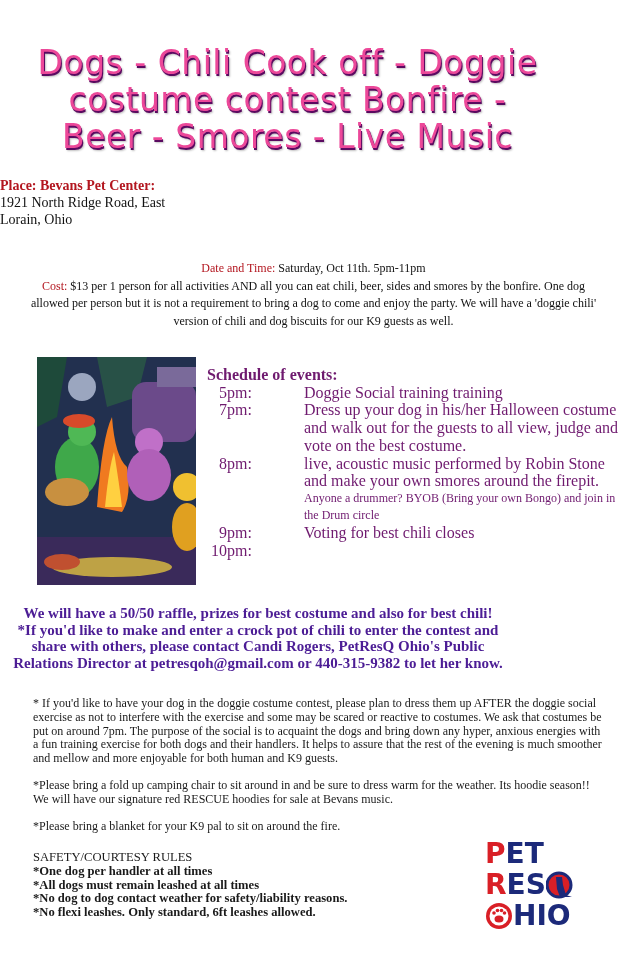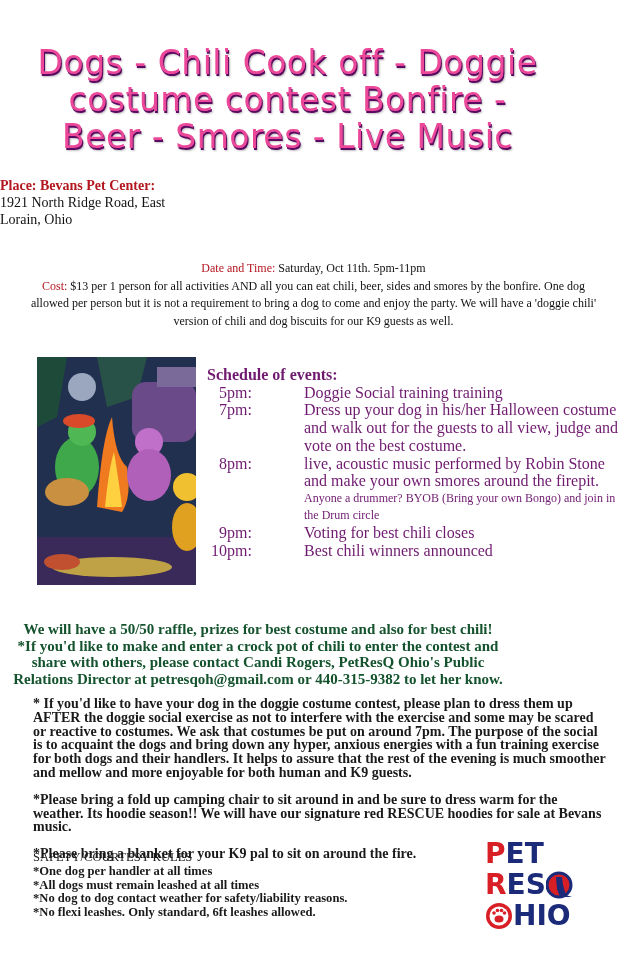--- a/index.html
+++ b/index.html
@@ -20,22 +20,22 @@
     .art {
       left: 37px; top: 357px; width: 159px; height: 228px; overflow: hidden;
       background: linear-gradient(180deg, #1d2a4a 0%, #2b3f5c 25%, #3b2f5a 50%, #4a3555 70%, #2a1e3d 100%);
     }
     .sched { left: 207px; top: 366px; width: 415px; color: #6f1a6f; font-size: 16px; line-height: 17.7px; }
     .sched .head { font-weight: bold; }
     .sched .row { display: flex; gap: 48px; }
     .sched .t { width: 45px; text-align: right; flex: 0 0 auto; white-space: nowrap; }
     .sched .d { padding-left: 4px; }
     .sched .small { font-size: 12px; line-height: 17px; }
-    .raffle { left: 0; top: 605px; width: 516px; text-align: center; font-size: 15px; line-height: 16.5px; color: #14532d; font-weight: bold; margin-top: 16px; }
-    .notes { left: 33px; top: 697px; width: 575px; font-size: 14px; line-height: 13.8px; font-weight: bold; color: #1a1a1a; }
+    .raffle { left: 0; top: 605px; width: 516px; text-align: center; font-size: 15px; line-height: 16.5px; color: #4c1d95; font-weight: bold; }
+    .notes { left: 33px; top: 697px; width: 575px; font-size: 12px; line-height: 13.8px; font-weight: normal; color: #1a1a1a; }
     .notes p { margin: 0 0 13px 0; }
     .rules { left: 33px; top: 851px; width: 420px; font-size: 12.6px; line-height: 13.8px; font-weight: bold; color: #1a1a1a; }
     .logo { left: 485px; top: 838px; width: 120px; height: 100px; font-family: "DejaVu Sans", sans-serif; font-weight: bold; font-size: 28px; line-height: 31px; }
     .logo .l { display: flex; align-items: center; }
     .logo .r { color: #d91f26; }
     .logo .b { color: #1c2a7a; }
   </style>
 </head>
 <body>
 
@@ -102,21 +102,20 @@
       <span>live, acoustic music performed by Robin Stone and make your own smores around the firepit.</span>
       <div class="small">Anyone a drummer? BYOB (Bring your own Bongo) and join in the Drum circle</div>
     </span>
   </div>
   <div class="row">
     <span class="t">9pm:</span>
     <span class="d">Voting for best chili closes</span>
   </div>
   <div class="row">
     <span class="t">10pm:</span>
-    <span class="d">Best chili winners announced</span>
   </div>
 </div>
 
 <div class="abs raffle">
   <div>We will have a 50/50 raffle, prizes for best costume and also for best chili!</div>
   <div style="padding: 0 2px;">*If you'd like to make and enter a crock pot of chili to enter the contest and share with others, please contact Candi Rogers, PetResQ Ohio's Public Relations Director at petresqoh@gmail.com or 440-315-9382 to let her know.</div>
 </div>
 
 <div class="abs notes">
   <p>* If you'd like to have your dog in the doggie costume contest, please plan to dress them up AFTER the doggie social exercise as not to interfere with the exercise and some may be scared or reactive to costumes. We ask that costumes be put on around 7pm.  The purpose of the social is to acquaint the dogs and bring down any hyper, anxious energies with a fun training exercise for both dogs and their handlers. It helps to assure that the rest of the evening is much smoother and mellow and more enjoyable for both human and K9 guests.</p>

